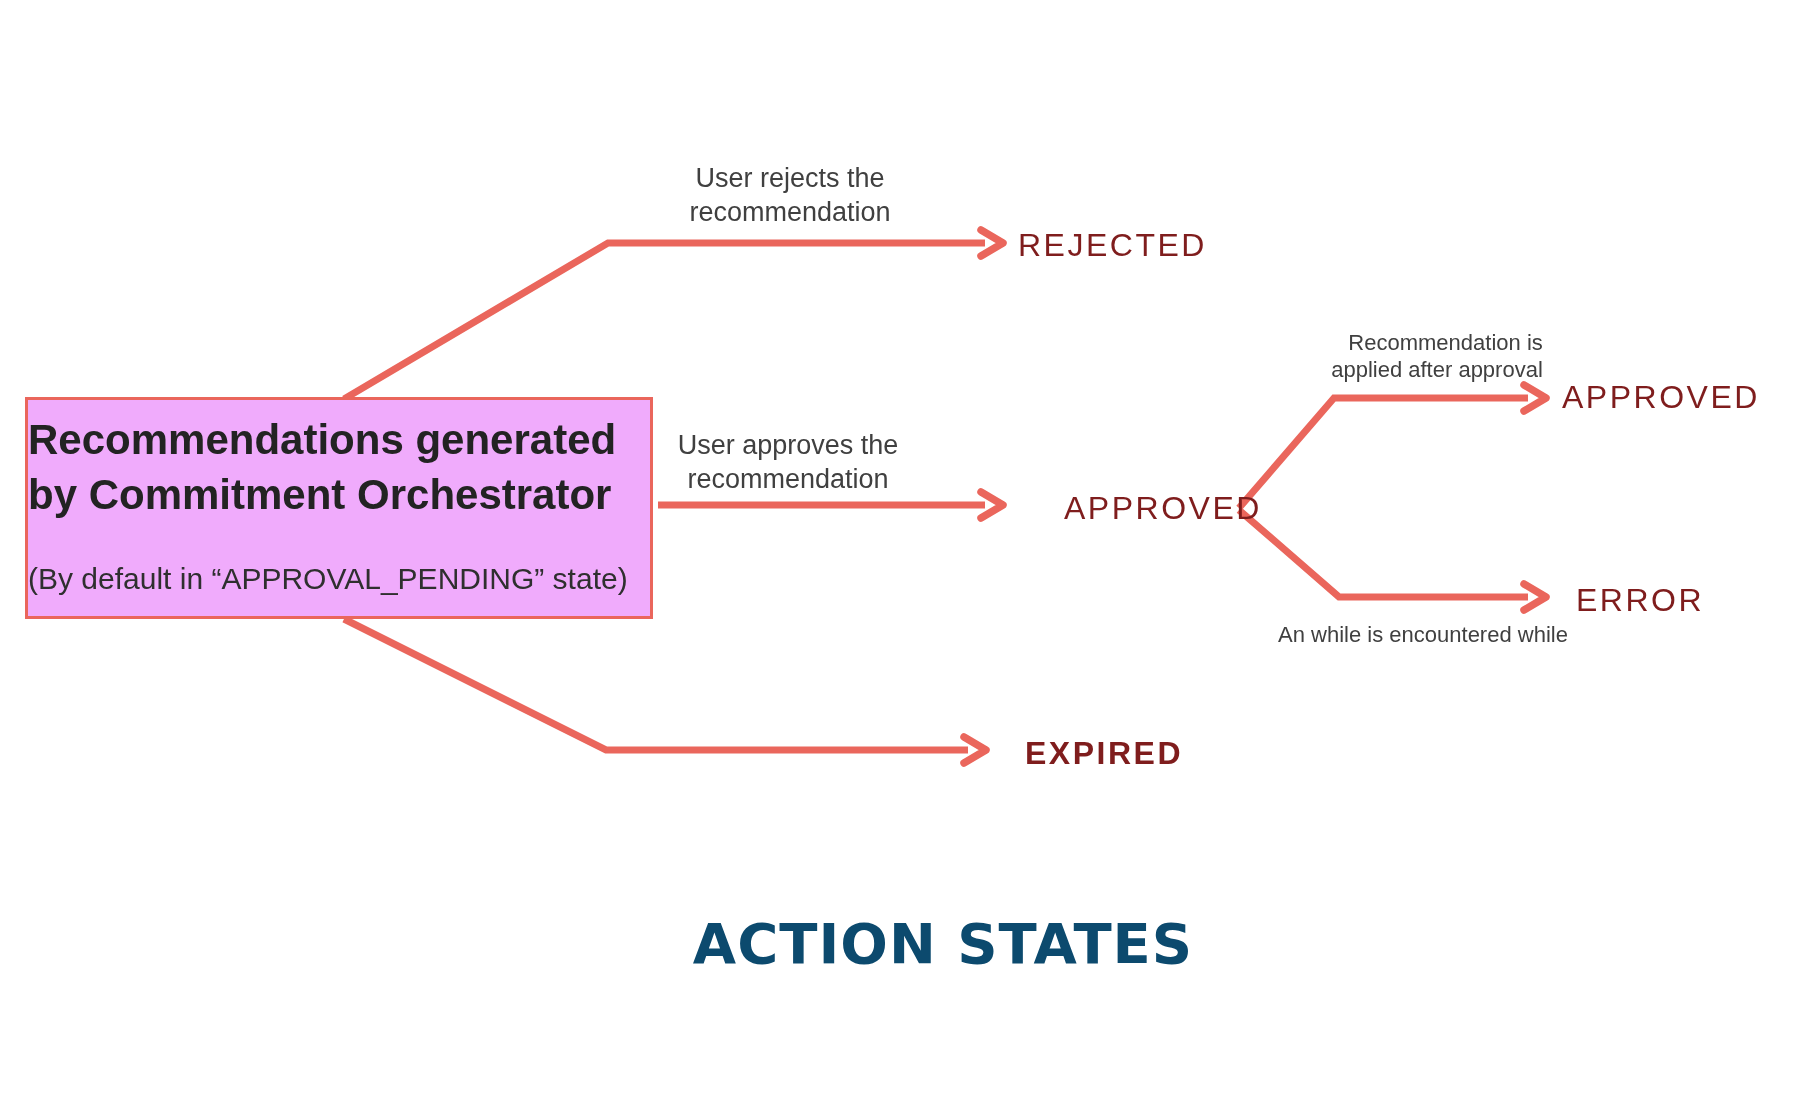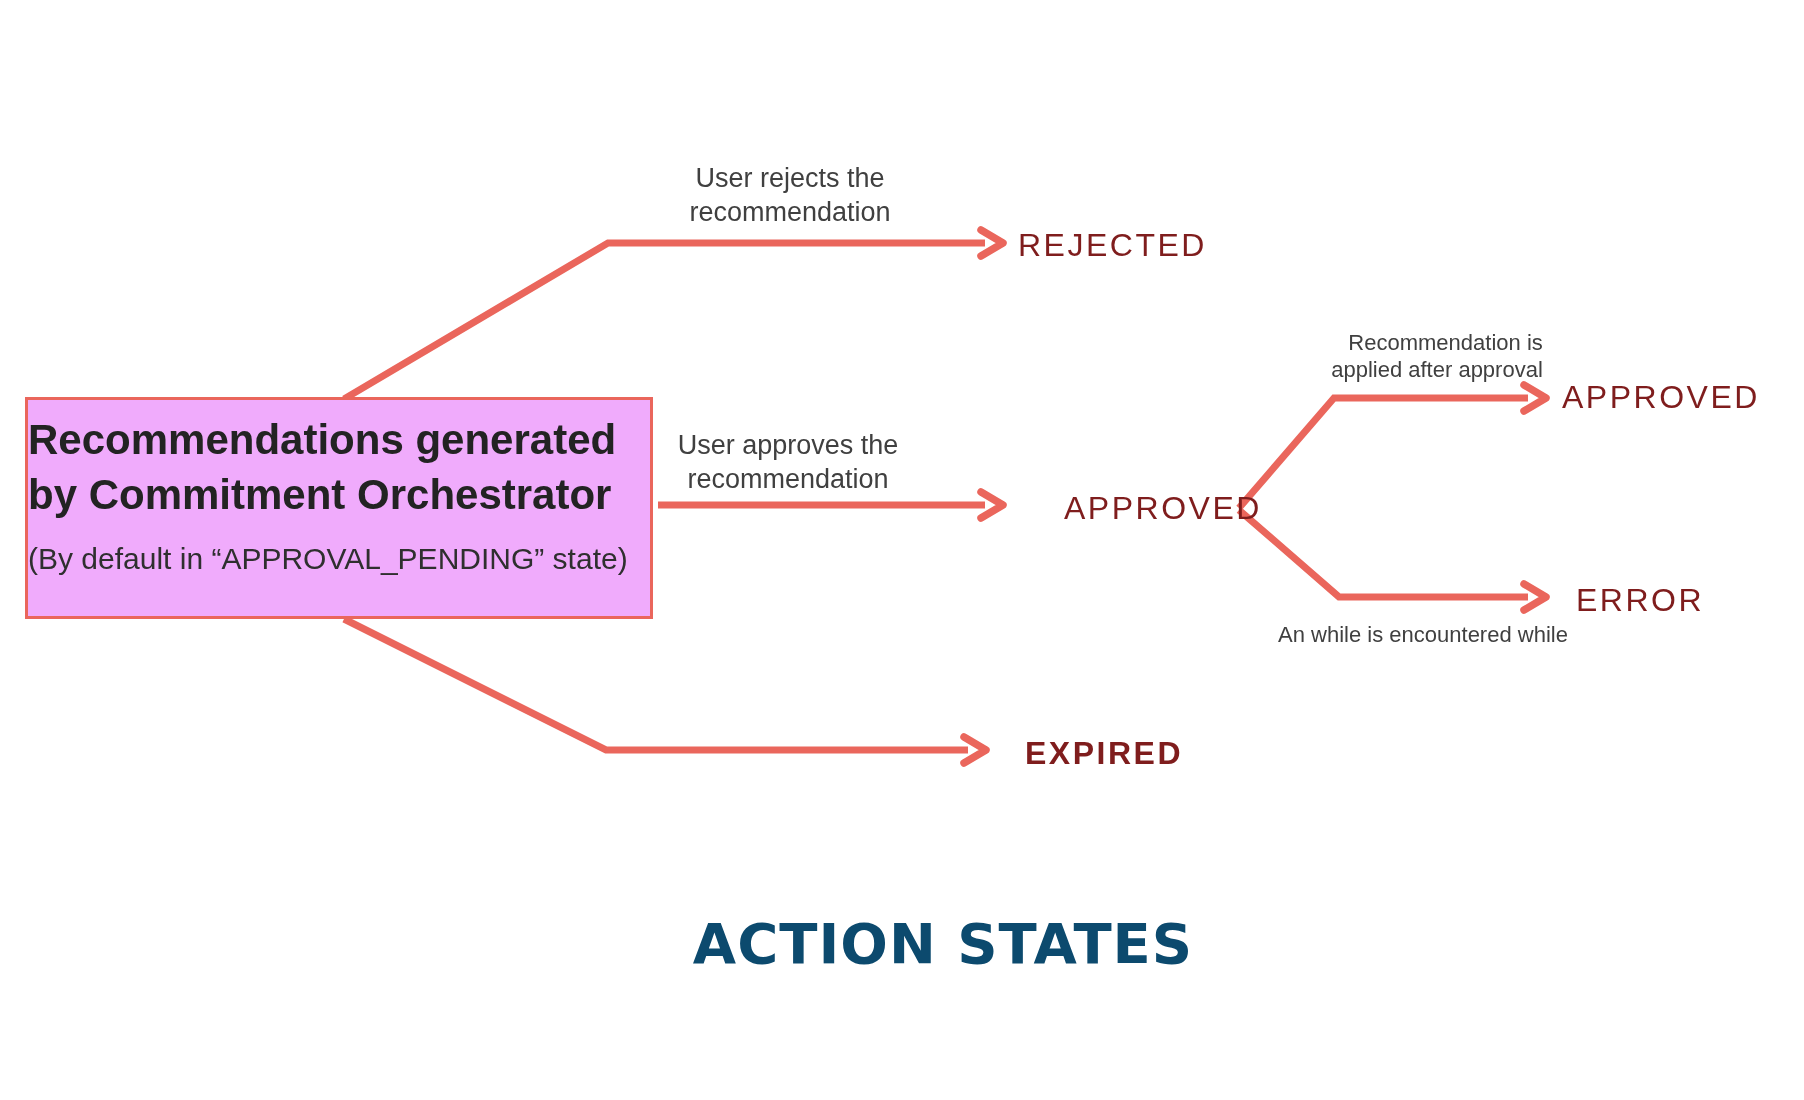--- a/index.html
+++ b/index.html
@@ -18,21 +18,21 @@
     position:absolute; left:25px; top:397px; width:628px; height:222px;
     border:3px solid var(--accent); background:#f0abfc;
     display:flex; flex-direction:column; align-items:flex-start; text-align:center;
   }
   .box-title {
     font-size:42px; font-weight:700; color:#232323; line-height:1.3;
     letter-spacing:0px; white-space:nowrap;
   }
   .box-title.first { margin-top:13px; }
   .box-subtitle {
-    margin-top:20px; font-size:30px; font-weight:400; color:#2f2f2f;
+    margin-top:40px; font-size:30px; font-weight:400; color:#2f2f2f;
     white-space:nowrap; letter-spacing:0px;
   }
 
   .state {
     position:absolute; font-size:32px; font-weight:400; color:#7f1d1d;
     letter-spacing:2.5px; line-height:1; white-space:nowrap;
   }
   .annot {
     position:absolute; transform:translateX(-50%); text-align:center;
     font-size:27px; color:#404040; line-height:34px; white-space:nowrap;

